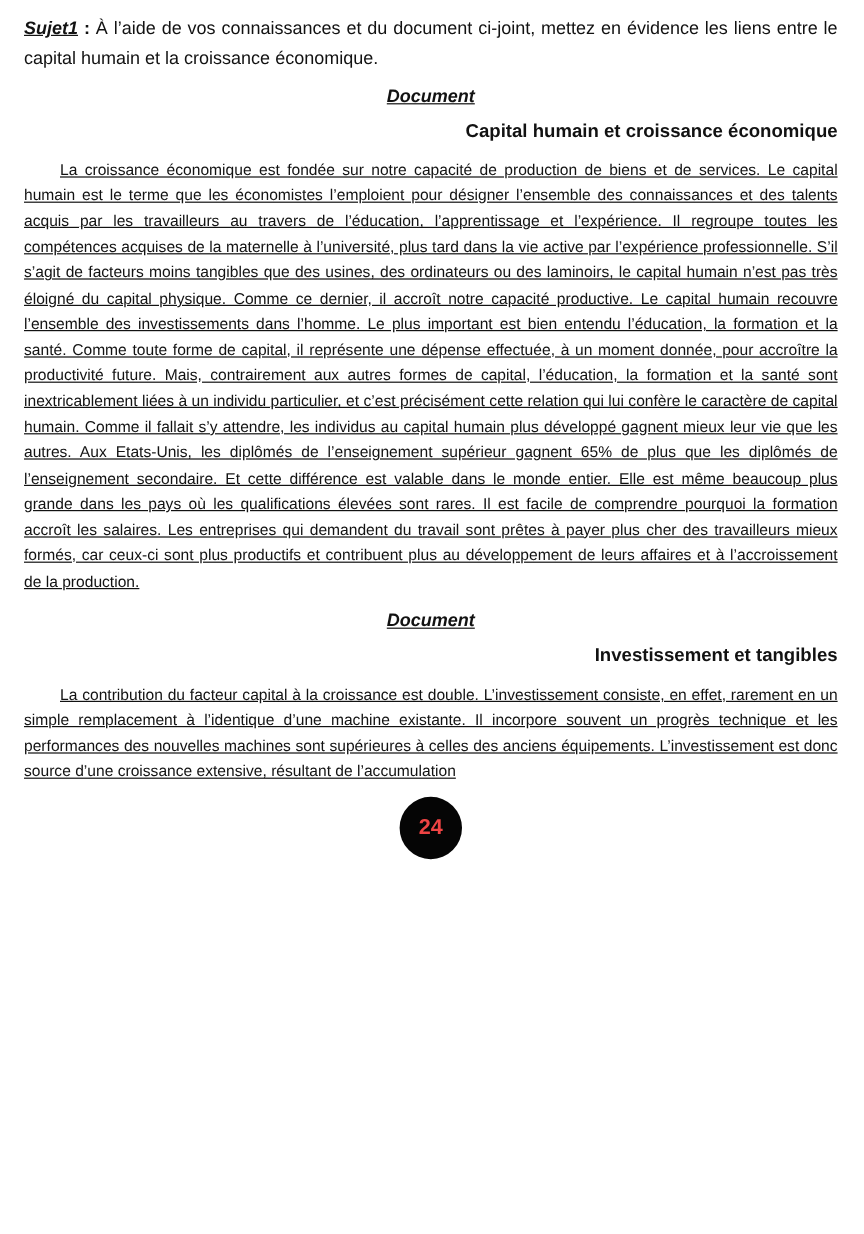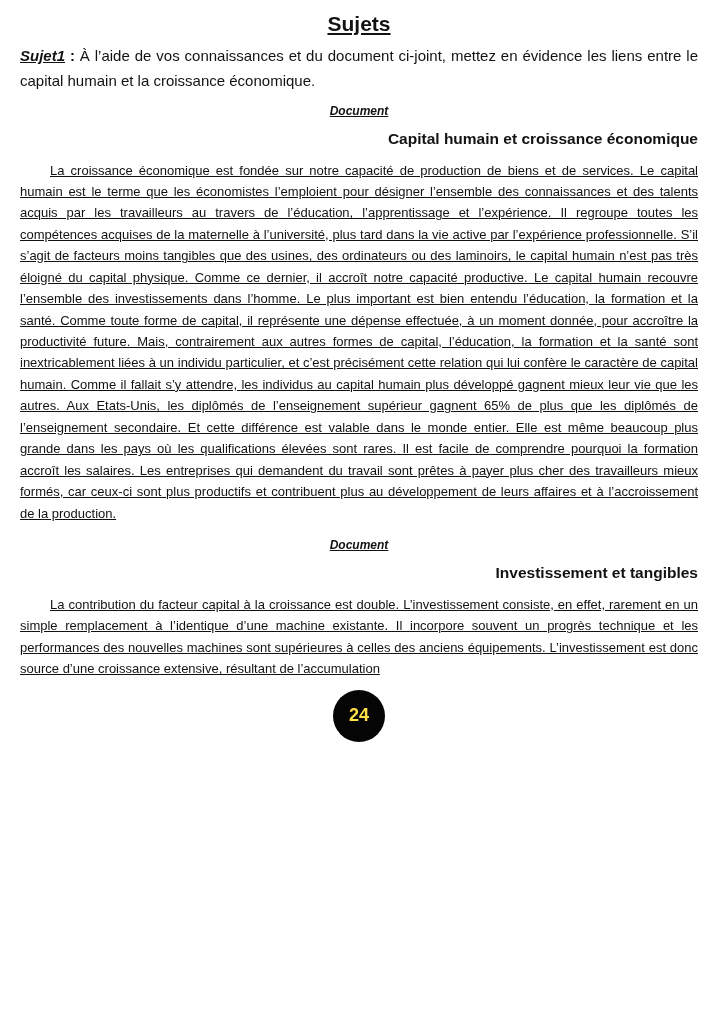--- a/index.html
+++ b/index.html
@@ -31,21 +31,21 @@
     text-align: justify;
   }
   .sujet-label {
     font-weight: bold;
     font-style: italic;
     text-decoration: underline;
   }
   .sujet-sep { font-weight: bold; }
   .doc-heading {
     text-align: center;
-    font-size: 12px;
+    font-size: 15px;
     font-weight: bold;
     font-style: italic;
     text-decoration: underline;
     margin: 10px 0 8px 0;
   }
   .doc-title {
     text-align: right;
     font-size: 15.5px;
     font-weight: bold;
     margin: 12px 0 12px 0;
@@ -65,35 +65,34 @@
     padding-right: 38px;
     margin: 2px 0 10px 0;
   }
   .section-gap { margin-top: 8px; }
   .doc-heading.second { margin: 14px 0 8px 0; }
   .page-number-badge {
     width: 52px;
     height: 52px;
     border-radius: 50%;
     background: #050505;
-    color: #fde047;
+    color: #ef4444;
     font-size: 18px;
     font-weight: bold;
     display: flex;
     align-items: center;
     justify-content: center;
     margin: 10px auto 0 auto;
   }
 </style>
 </head>
 <body>
 
 <div class="page">
 
-  <h1 class="title">Sujets</h1>
 
   <p class="prompt">
     <span class="sujet-label">Sujet1</span><span class="sujet-sep"> : </span><span>À l’aide de vos connaissances et du document ci-joint, mettez en évidence les liens entre le capital humain et la croissance économique.</span>
   </p>
 
   <div class="doc-heading">Document</div>
 
   <div class="doc-title">Capital humain et croissance économique</div>
 
   <p class="body-par">La croissance économique est fondée sur notre capacité de production de biens et de services. Le capital humain est le terme que les économistes l’emploient pour désigner l’ensemble des connaissances et des talents acquis par les travailleurs au travers de l’éducation, l’apprentissage et l’expérience. Il regroupe toutes les compétences acquises de la maternelle à l’université, plus tard dans la vie active par l’expérience professionnelle. S’il s’agit de facteurs moins tangibles que des usines, des ordinateurs ou des laminoirs, le capital humain n’est pas très éloigné du capital physique. Comme ce dernier, il accroît notre capacité productive. Le capital humain recouvre l’ensemble des investissements dans l’homme. Le plus important est bien entendu l’éducation, la formation et la santé. Comme toute forme de capital, il représente une dépense effectuée, à un moment donnée, pour accroître la productivité future. Mais, contrairement aux autres formes de capital, l’éducation, la formation et la santé sont inextricablement liées à un individu particulier, et c’est précisément cette relation qui lui confère le caractère de capital humain. Comme il fallait s’y attendre, les individus au capital humain plus développé gagnent mieux leur vie que les autres. Aux Etats-Unis, les diplômés de l’enseignement supérieur gagnent 65% de plus que les diplômés de l’enseignement secondaire. Et cette différence est valable dans le monde entier. Elle est même beaucoup plus grande dans les pays où les qualifications élevées sont rares. Il est facile de comprendre pourquoi la formation accroît les salaires. Les entreprises qui demandent du travail sont prêtes à payer plus cher des travailleurs mieux formés, car ceux-ci sont plus productifs et contribuent plus au développement de leurs affaires et à l’accroissement de la production.</p>

